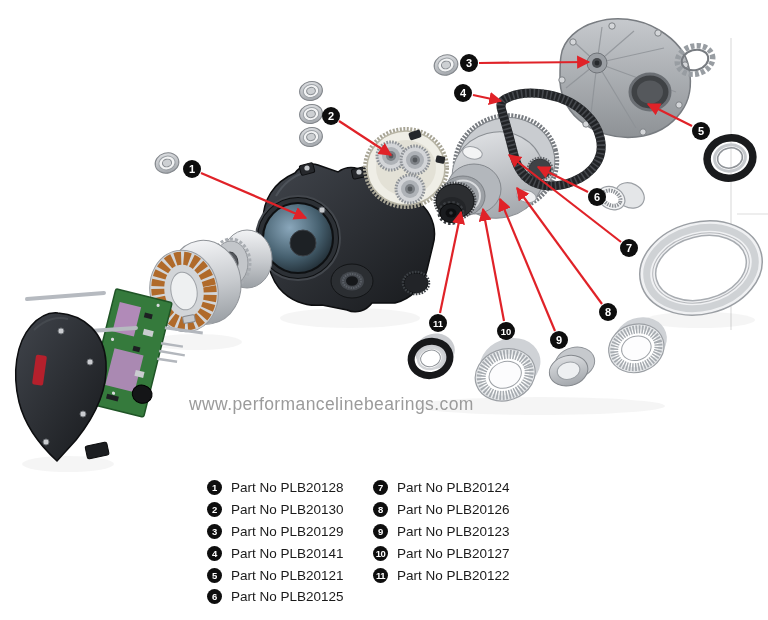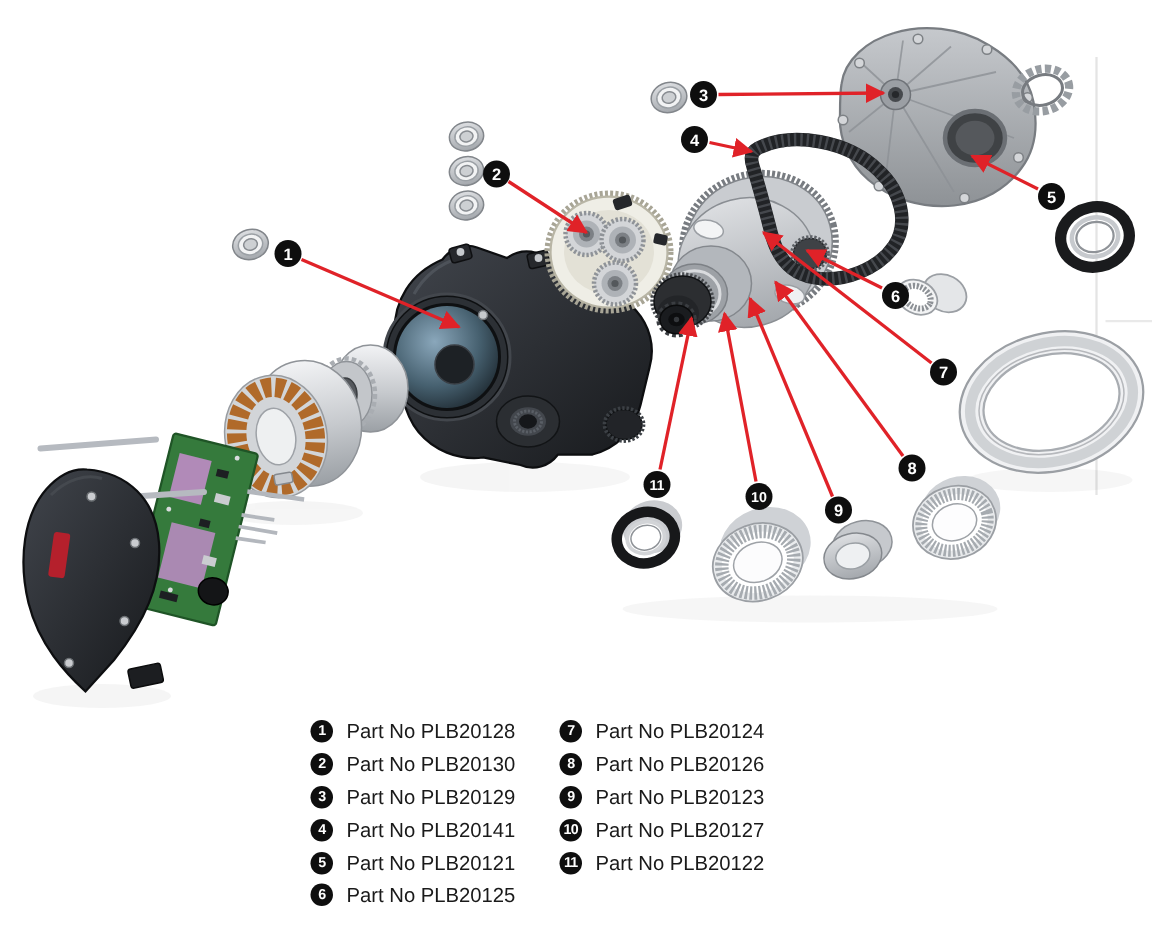--- a/index.html
+++ b/index.html
@@ -371,20 +371,21 @@
       <circle cx="506" cy="331" r="9" fill="#0e0e0e"></circle>
       <text class="bnum" x="506" y="334.5" font-size="9.5" text-anchor="middle">10</text>
     </g>
     <g>
       <circle cx="438" cy="323" r="9" fill="#0e0e0e"></circle>
       <text class="bnum" x="438" y="326.5" font-size="9.5" text-anchor="middle">11</text>
     </g>
   </g>
 </svg>
 
+<div class="watermark">www.performancelinebearings.com</div>
 
 <div class="legend">
   <div class="legend-col first">
     <div class="legend-row">
       <span class="balloon">1</span>
       <span class="plabel">Part No PLB20128</span>
     </div>
     <div class="legend-row">
       <span class="balloon">2</span>
       <span class="plabel">Part No PLB20130</span>

